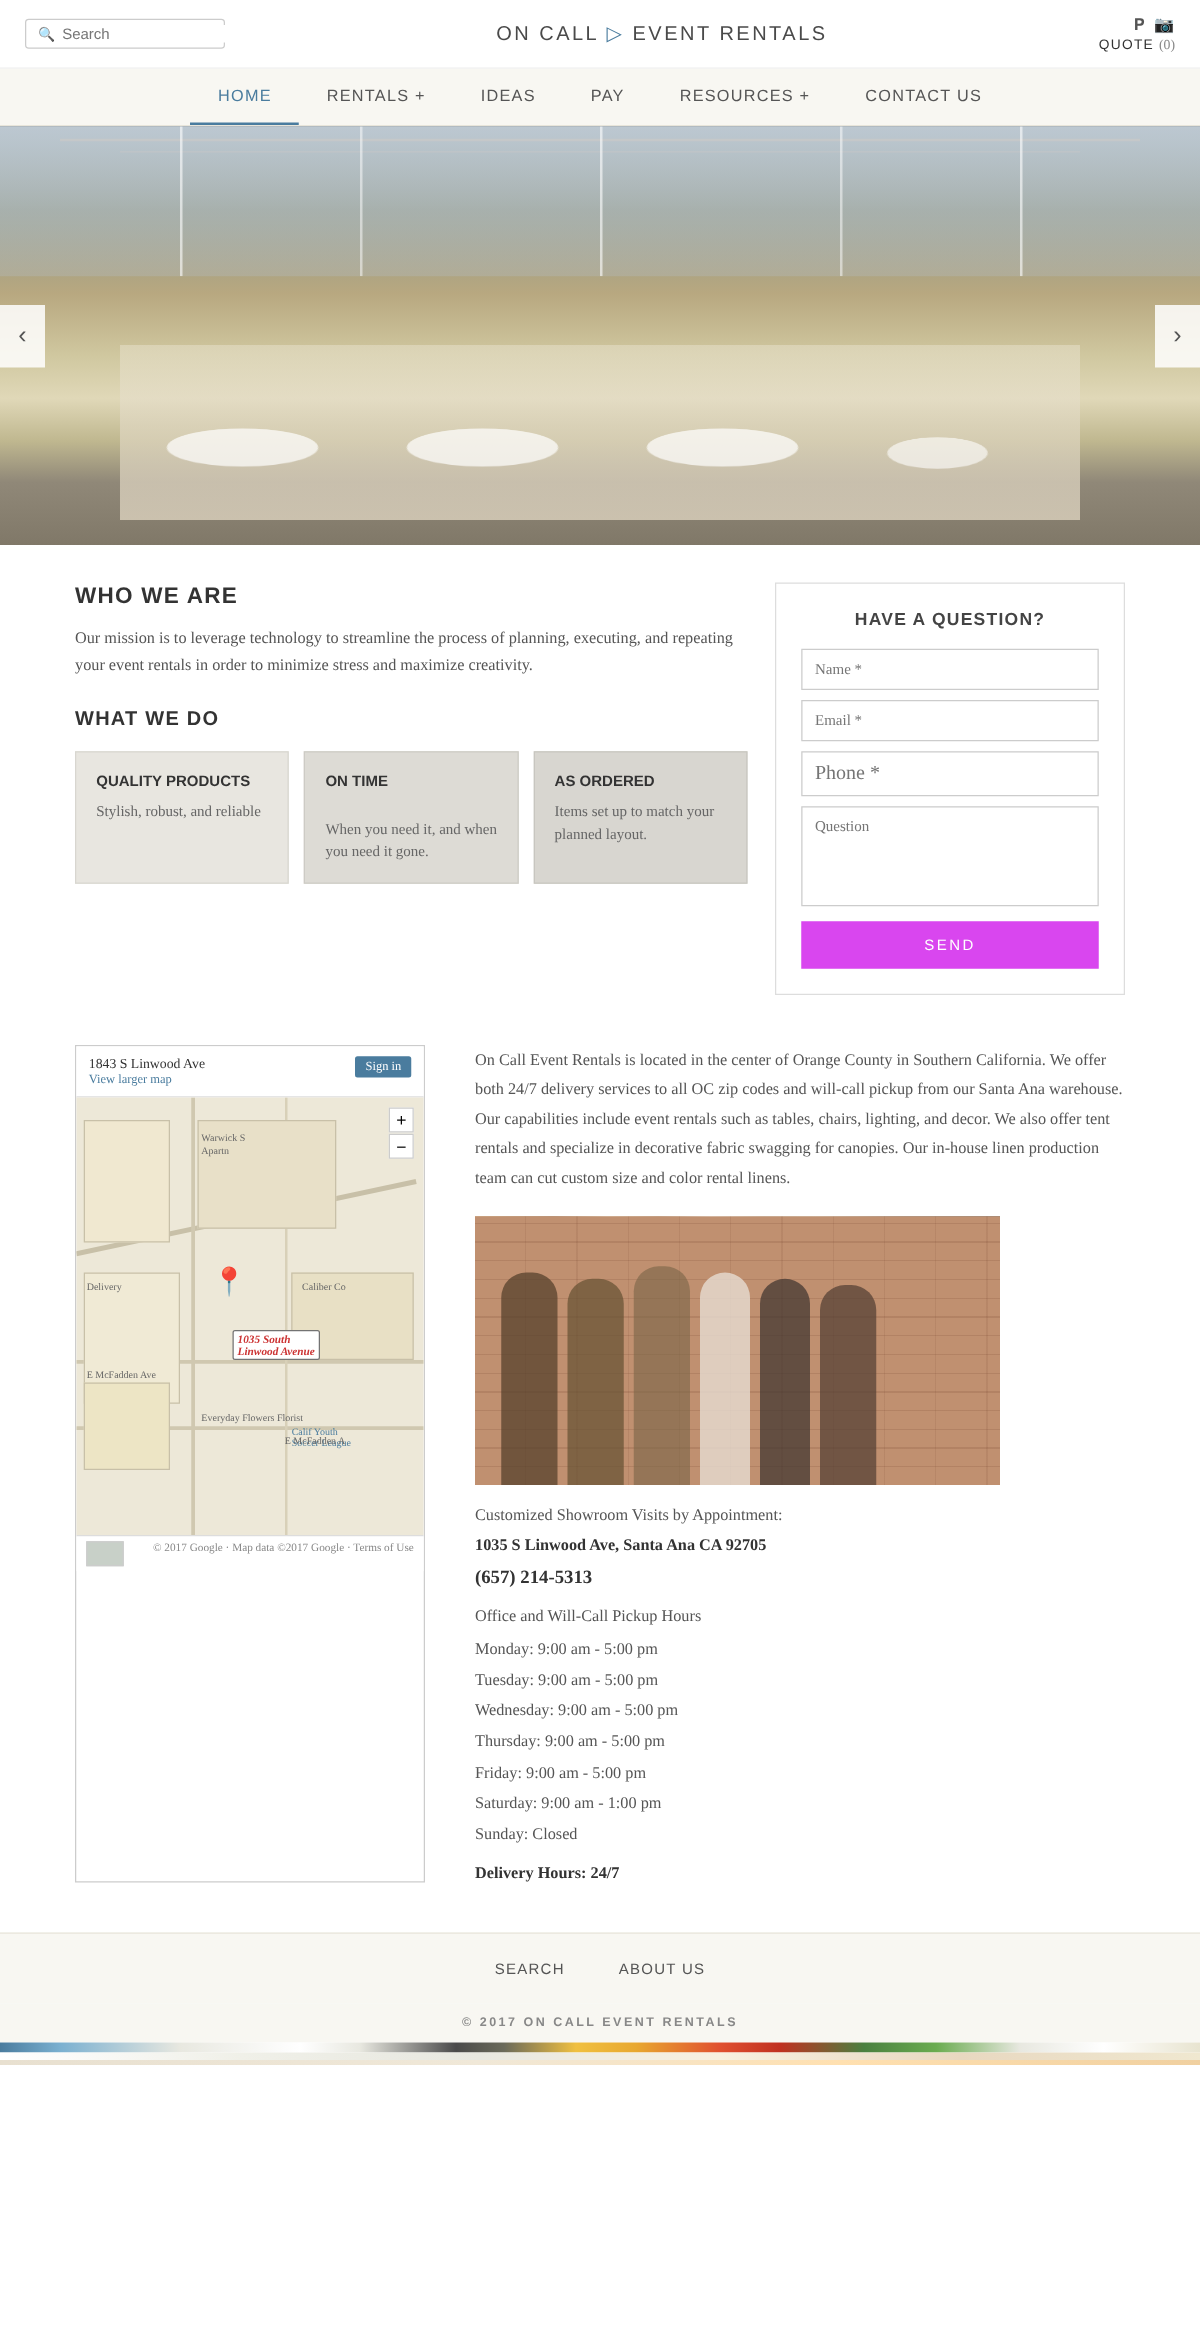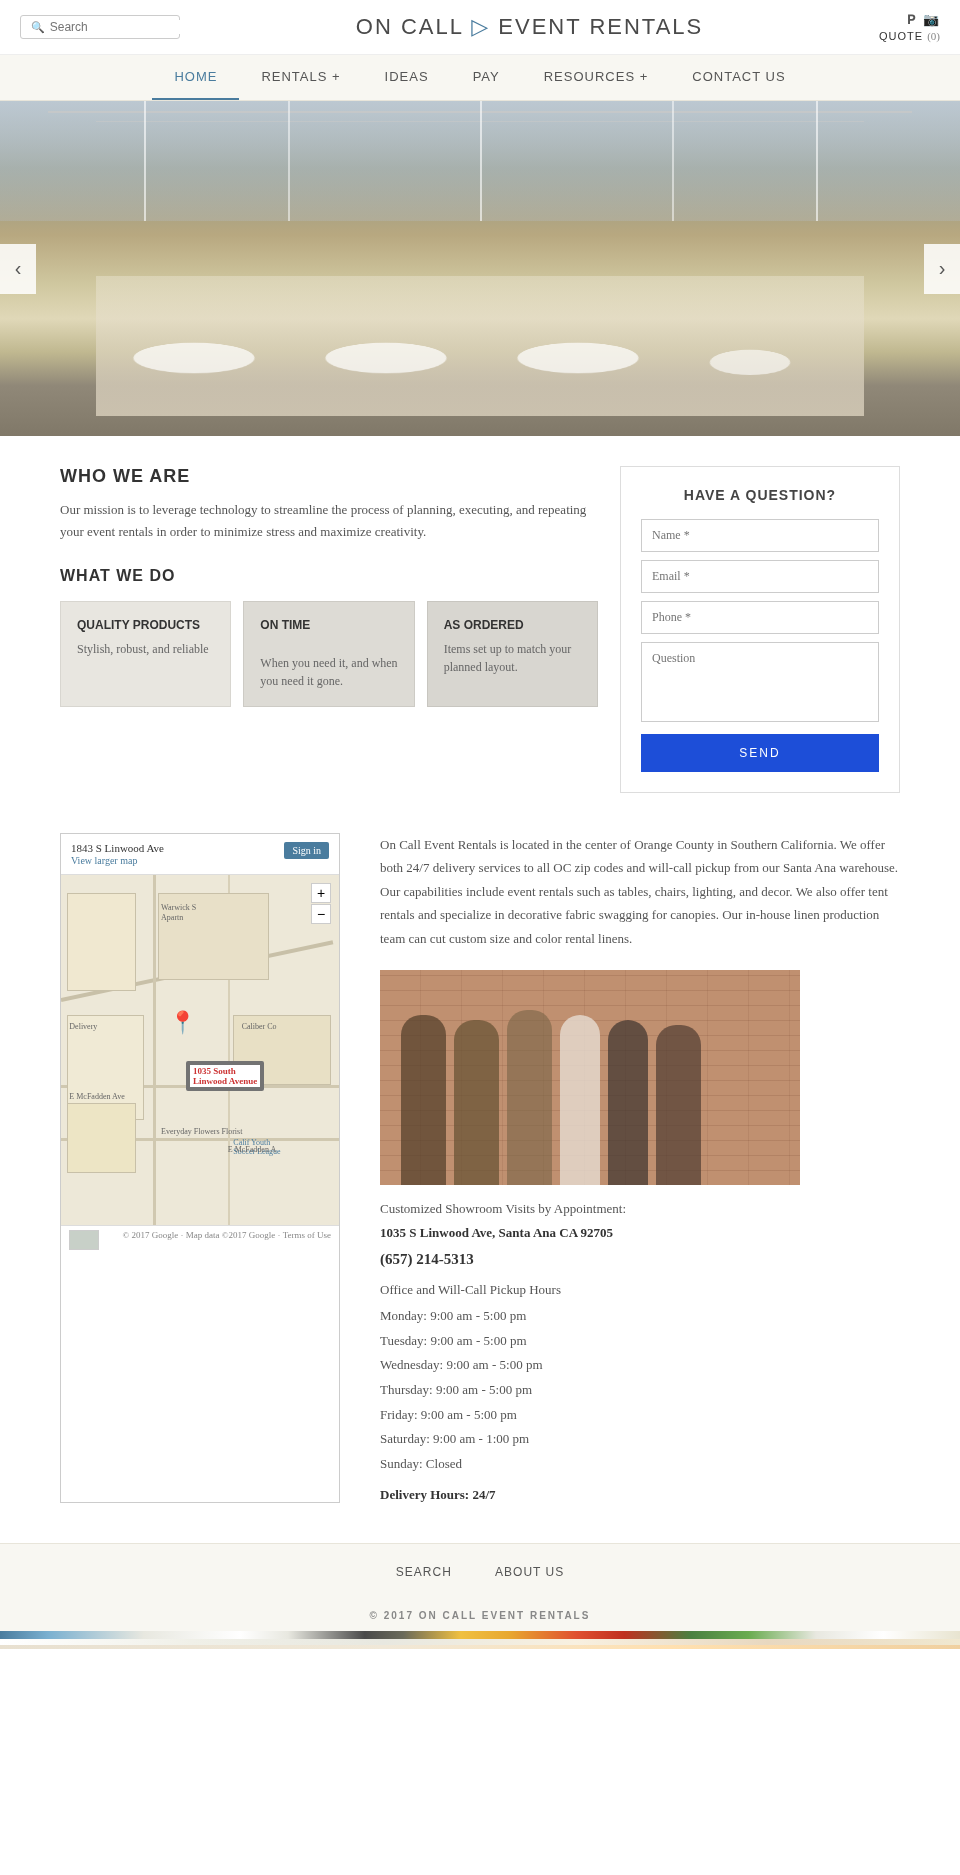--- a/index.html
+++ b/index.html
@@ -13,21 +13,21 @@
     nav ul li a.active { border-bottom: 2px solid #4a7c9e; }
   </style>
 </head>
 <body>
 
 <div style="display:flex; align-items:center; justify-content:space-between; padding:12px 20px; background:#fff; border-bottom:1px solid #eee;">
   <div style="display:flex; align-items:center; border:1px solid #ccc; padding:4px 10px; border-radius:3px; width:160px;">
     <span style="font-size:11px; color:#999; margin-right:5px;">🔍</span>
     <input type="text" style="border: none; outline: none; font-size: 12px; width: 130px;" placeholder="Search">
   </div>
-  <div style="font-family:Arial,sans-serif; font-size:22px; font-weight:400; letter-spacing:2px; text-transform:uppercase; text-align:center;">
+  <div style="font-family:Arial,sans-serif; font-size:16px; font-weight:400; letter-spacing:2px; text-transform:uppercase; text-align:center;">
     <span style="color:#4a4a4a;">ON CALL</span>
     <span style="color:#4a7c9e;">▷</span>
     <span style="color:#4a4a4a;">EVENT RENTALS</span>
   </div>
   <div style="text-align:right;">
     <div style="display:flex; justify-content:flex-end; gap:8px; margin-bottom:2px; font-size:13px; color:#555;">
       <span style="cursor:pointer;">𝐏</span>
       <span style="cursor:pointer;">📷</span>
     </div>
     <div style="display:flex; align-items:center; gap:4px;">
@@ -114,23 +114,23 @@
           <div style="font-size:12px; color:#666; line-height:1.5;">Items set up to match your planned layout.</div>
         </div>
       </div>
     </div>
 
     <div style="width:280px;">
       <div style="border:1px solid #ddd; padding:20px;">
         <h3 style="font-family:Arial,sans-serif; font-size:14px; font-weight:600; text-align:center; margin-bottom:16px; color:#444; letter-spacing:1px;">HAVE A QUESTION?</h3>
         <input type="text" style="width: 100%; border: 1px solid rgb(204, 204, 204); padding: 8px 10px; margin-bottom: 8px; font-size: 12px; font-family: inherit; outline: none; color: rgb(85, 85, 85); display: block;" placeholder="Name *">
         <input type="email" style="width: 100%; border: 1px solid rgb(204, 204, 204); padding: 8px 10px; margin-bottom: 8px; font-size: 12px; font-family: inherit; outline: none; color: rgb(85, 85, 85); display: block;" placeholder="Email *">
-        <input type="tel" style="width: 100%; border: 1px solid rgb(204, 204, 204); padding: 8px 10px; margin-bottom: 8px; font-size: 12px; font-family: inherit; outline: none; color: rgb(85, 85, 85); display: block;" placeholder="Phone *">
+        <input type="tel" style="width: 100%; border: 1px solid rgb(204, 204, 204); padding: 8px 10px; margin-bottom: 8px; font-size: 16px; font-family: inherit; outline: none; color: rgb(85, 85, 85); display: block;" placeholder="Phone *">
         <textarea style="width: 100%; border: 1px solid rgb(204, 204, 204); padding: 8px 10px; font-size: 12px; font-family: inherit; outline: none; color: rgb(85, 85, 85); height: 80px; resize: none; margin-bottom: 12px; display: block;" placeholder="Question"></textarea>
-        <button style="width:100%; background:#1d4ed8; color:#fff; border:none; padding:12px; font-family:Arial,sans-serif; font-size:12px; letter-spacing:2px; text-transform:uppercase; cursor:pointer;">SEND</button>
+        <button style="width:100%; background:#d946ef; color:#fff; border:none; padding:12px; font-family:Arial,sans-serif; font-size:12px; letter-spacing:2px; text-transform:uppercase; cursor:pointer;">SEND</button>
       </div>
     </div>
   </div>
 </div>
 
 <div style="display:flex; gap:40px; padding:10px 60px 40px;">
 
   <div style="width:280px; min-height:400px; flex-shrink:0; border:1px solid #ccc; overflow:hidden;">
     <div style="background:#fff; padding:8px 10px; border-bottom:1px solid #ddd; font-size:11px; display:flex; justify-content:space-between; align-items:flex-start;">
       <div>
@@ -156,21 +156,21 @@
 
       <div style="position:absolute; top:8%; left:36%; font-size:8px; color:#666; white-space:nowrap; line-height:1.2;">Warwick S<br>Apartn</div>
       <div style="position:absolute; top:42%; left:3%; font-size:8px; color:#666;">Delivery</div>
       <div style="position:absolute; top:72%; left:36%; font-size:8px; color:#666; white-space:nowrap;">Everyday Flowers Florist</div>
       <div style="position:absolute; top:75%; left:62%; font-size:8px; color:#4a7c9e; white-space:nowrap; line-height:1.2;">Calif Youth<br>Soccer League</div>
       <div style="position:absolute; top:42%; left:65%; font-size:8px; color:#666;">Caliber Co</div>
       <div style="position:absolute; top:62%; left:3%; font-size:8px; color:#666;">E McFadden Ave</div>
       <div style="position:absolute; top:77%; left:60%; font-size:8px; color:#666;">E McFadden A</div>
 
       <div style="position:absolute; top:46%; left:44%; transform:translate(-50%,-100%); font-size:22px; color:#cc3333;">📍</div>
-      <div style="position:absolute; top:53%; left:45%; font-size:9px; color:#cc3333; font-weight:600; white-space:nowrap; background:#fff; padding:1px 3px; border:4px solid #737373; border-radius:2px;">1035 South<br>Linwood Avenue</div>
+      <div style="position:absolute; top:53%; left:45%; font-size:9px; color:#cc3333; font-weight:600; white-space:nowrap; background:#fff; padding:1px 3px; border:1px solid #737373; border-radius:2px;font-style:italic;">1035 South<br>Linwood Avenue</div>
 
       <div style="position:absolute; right:8px; top:8px; display:flex; flex-direction:column;">
         <button style="background:#fff; border:1px solid #ccc; width:20px; height:20px; font-size:14px; cursor:pointer; display:flex; align-items:center; justify-content:center; line-height:1;">+</button>
         <button style="background:#fff; border:1px solid #ccc; width:20px; height:20px; font-size:14px; cursor:pointer; display:flex; align-items:center; justify-content:center; line-height:1; margin-top:1px;">−</button>
       </div>
     </div>
     <div style="background:#fff; padding:4px 8px; border-top:1px solid #ddd; font-size:9px; color:#888; display:flex; justify-content:space-between; align-items:flex-start;">
       <div style="width:30px; height:20px; background:#c8d0c8; border:1px solid #ccc; display:inline-block;"></div>
       <span>© 2017 Google · Map data ©2017 Google · Terms of Use</span>
     </div>

